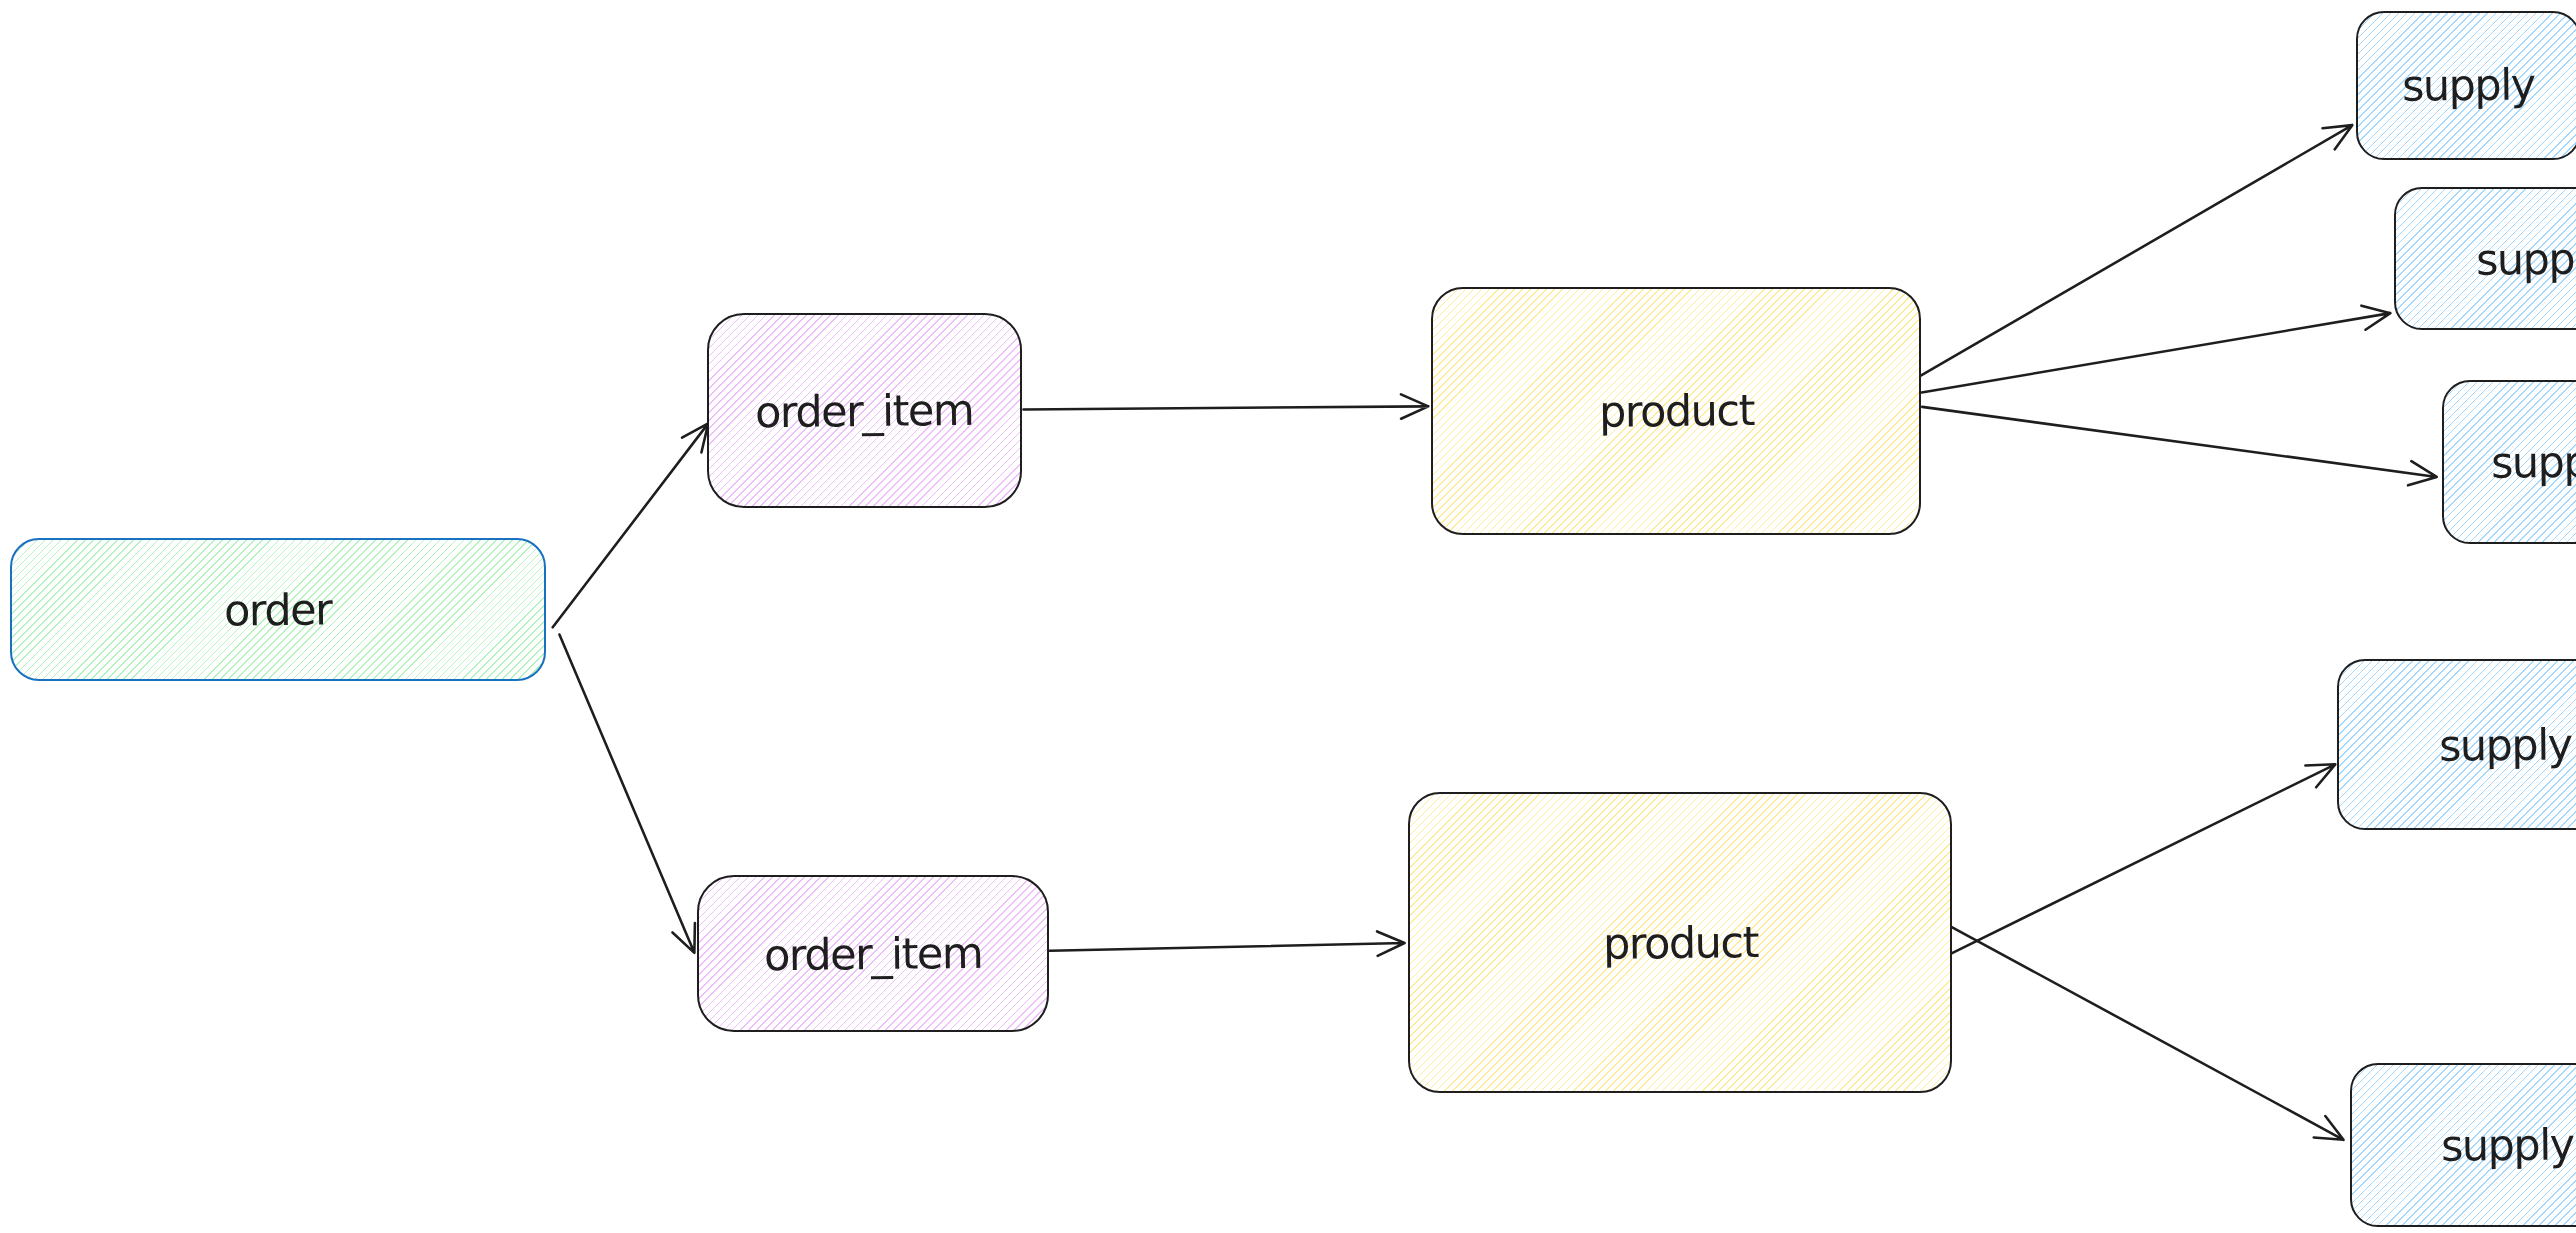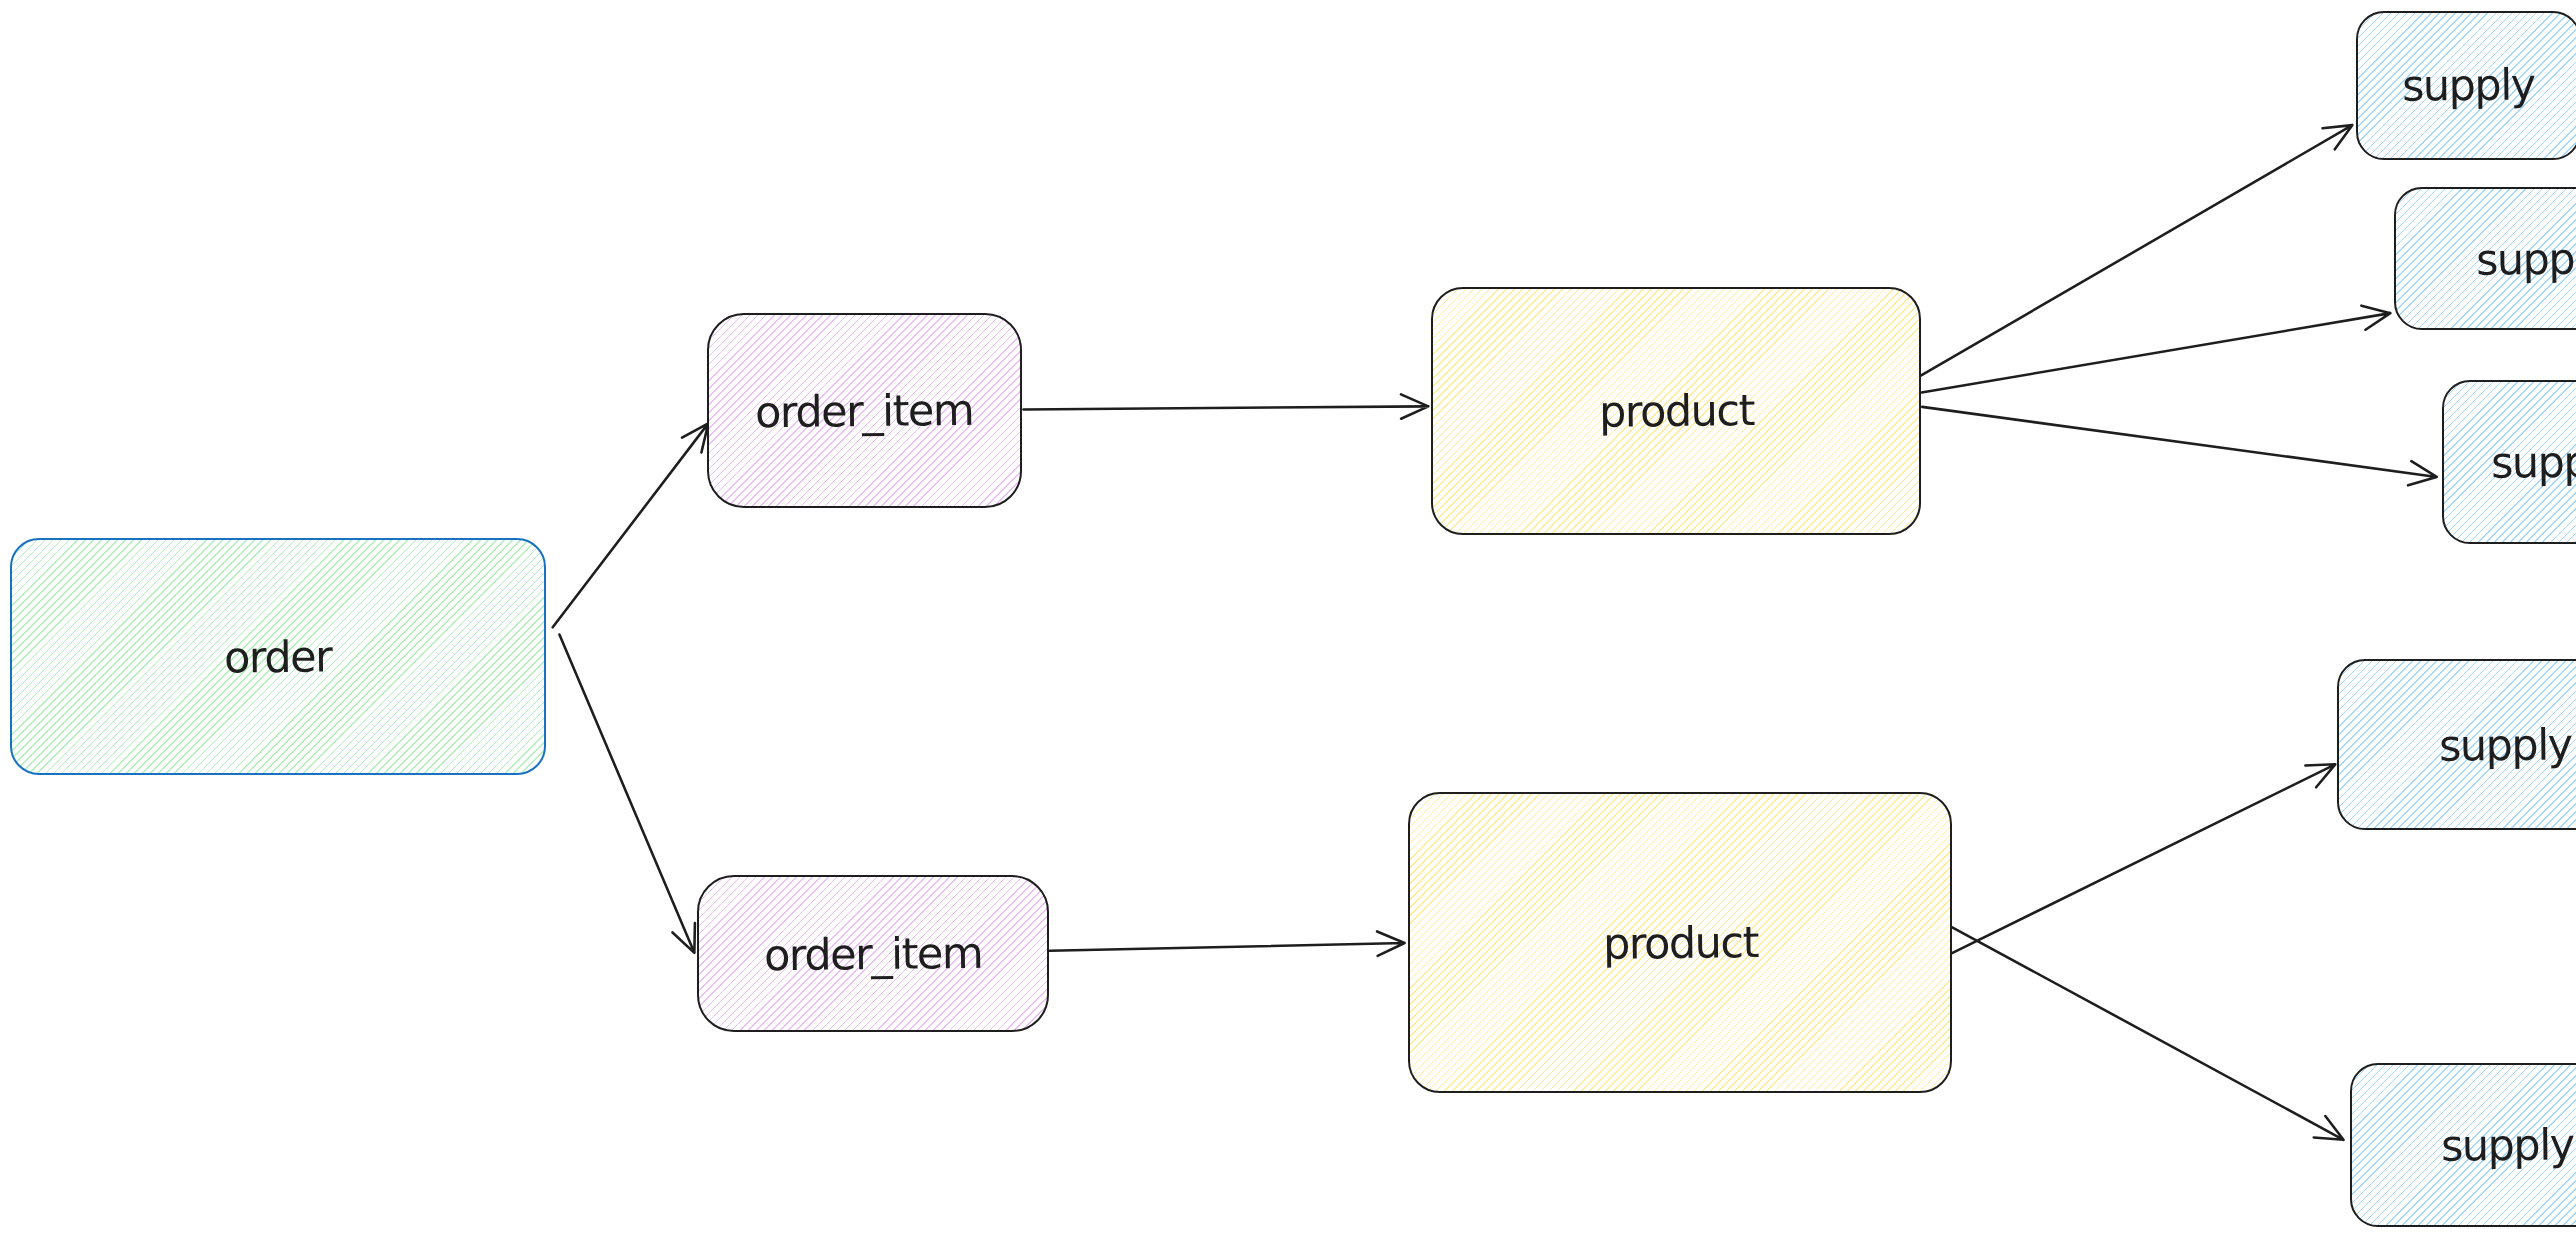--- a/index.html
+++ b/index.html
@@ -60,21 +60,21 @@
       <path d="M1085 1232 L1347 1850 M1304.6 1810.5 L1347 1850 L1348.1 1792.0"></path>
       <path d="M1986 795 L2772 789 M2719.2 813.1 L2772 789 L2718.9 765.8"></path>
       <path d="M2037 1846 L2726 1831 M2673.6 1855.8 L2726 1831 L2672.5 1808.5"></path>
       <path d="M3729 729 L4566 243 M4532.1 290.0 L4566 243 L4508.3 249.1"></path>
       <path d="M3730 762 L4640 608 M4591.7 640.2 L4640 608 L4583.8 593.5"></path>
       <path d="M3731 790 L4730 926 M4674.3 942.3 L4730 926 L4680.7 895.4"></path>
       <path d="M3786 1852 L4533 1484 M4495.9 1528.6 L4533 1484 L4475.0 1486.2"></path>
       <path d="M3783 1797 L4549 2213 M4491.2 2208.5 L4549 2213 L4513.7 2166.9"></path>
     </svg>
 
-  <div class="node" style="left: 9.8px; top: 538px; width: 536px; height: 237px; border-color: rgb(25, 113, 194); border-radius: 29px; background-image: repeating-linear-gradient(135deg, rgb(178, 242, 187) 0px, rgb(178, 242, 187) 1.1px, transparent 1.1px, transparent 5.7px);">
+  <div class="node" style="left: 9.8px; top: 538px; width: 536px; height: 143px; border-color: rgb(25, 113, 194); border-radius: 29px; background-image: repeating-linear-gradient(135deg, rgb(178, 242, 187) 0px, rgb(178, 242, 187) 1.1px, transparent 1.1px, transparent 5.7px);">
     <span class="label">order</span>
   </div>
   <div class="node" style="left: 707px; top: 313px; width: 315px; height: 195px; border-color: rgb(30, 30, 30); border-radius: 37px; background-image: repeating-linear-gradient(135deg, rgb(238, 190, 250) 0px, rgb(238, 190, 250) 1.1px, transparent 1.1px, transparent 5.7px);">
     <span class="label">order_item</span>
   </div>
   <div class="node" style="left: 697px; top: 875px; width: 352px; height: 157px; border-color: rgb(30, 30, 30); border-radius: 37px; background-image: repeating-linear-gradient(135deg, rgb(238, 190, 250) 0px, rgb(238, 190, 250) 1.1px, transparent 1.1px, transparent 5.7px);">
     <span class="label">order_item</span>
   </div>
   <div class="node" style="left: 1431px; top: 287px; width: 490px; height: 248px; border-color: rgb(30, 30, 30); border-radius: 32px; background-image: repeating-linear-gradient(135deg, rgb(255, 236, 153) 0px, rgb(255, 236, 153) 1.1px, transparent 1.1px, transparent 5.7px);">
     <span class="label">product</span>

